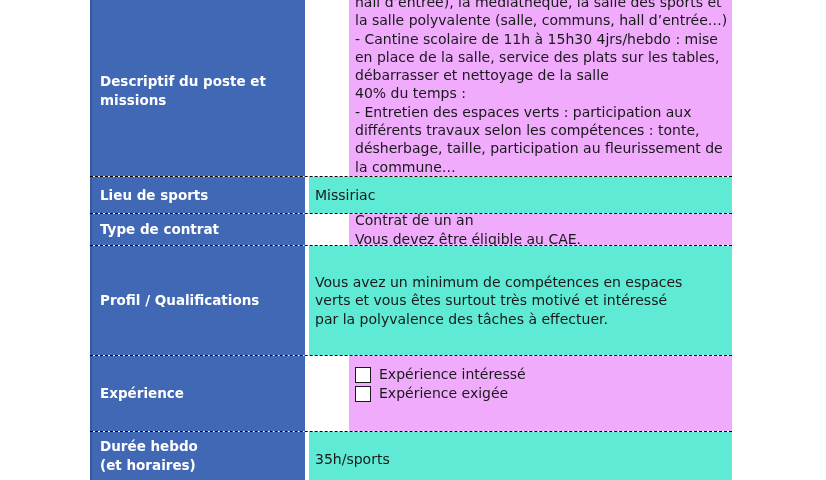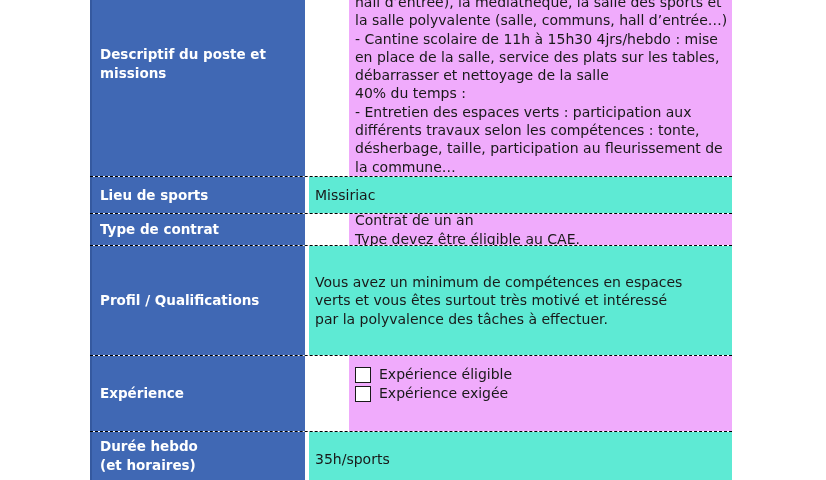--- a/index.html
+++ b/index.html
@@ -56,21 +56,21 @@
     line-height: 18.3px;
     color: #191919;
     overflow: hidden;
   }
   .value-cell.gray { background: #5eead4; }
   .value-cell.white { background: #f0abfc; margin-left: 40px; }
   .value-text { white-space: pre; }
 
   
   .row-descriptif { height: 176px; }
-  .row-descriptif .label-cell { align-items: flex-start; padding-top: 45px; }
+  .row-descriptif .label-cell { align-items: flex-start; padding-top: 72px; }
   .row-descriptif .value-text { margin-top: -7px; }
 
   .row-lieu { height: 37px; }
   .row-lieu .value-cell { display: flex; flex-direction: column; justify-content: center; }
 
   .row-contrat { height: 32px; }
   .row-contrat .value-cell { display: flex; flex-direction: column; justify-content: center; }
 
   .row-profil { height: 110px; }
   .row-profil .value-cell { display: flex; flex-direction: column; justify-content: center; }
@@ -133,41 +133,41 @@
     <div class="value-cell gray">
       <div class="value-text">Missiriac</div>
     </div>
   </div>
 
   <div class="row row-contrat">
     <div class="label-cell">Type de contrat</div>
     <div class="gap"></div>
     <div class="value-cell white">
       <div class="value-text">Contrat de un an
-Type devez être éligible au CAE.</div>
+Vous devez être éligible au CAE.</div>
     </div>
   </div>
 
   <div class="row row-profil">
     <div class="label-cell">Profil / Qualifications</div>
     <div class="gap"></div>
     <div class="value-cell gray">
       <div class="value-text">Vous avez un minimum de compétences en espaces
 verts et vous êtes surtout très motivé et intéressé
 par la polyvalence des tâches à effectuer.</div>
     </div>
   </div>
 
   <div class="row row-experience">
     <div class="label-cell">Expérience</div>
     <div class="gap"></div>
     <div class="value-cell white">
       <div class="option-line">
         <span class="checkbox"></span>
-        <span class="option-label">Expérience éligible</span>
+        <span class="option-label">Expérience intéressé</span>
       </div>
       <div class="option-line">
         <span class="checkbox"></span>
         <span class="option-label">Expérience exigée</span>
       </div>
     </div>
   </div>
 
   <div class="row row-duree">
     <div class="label-cell">Durée hebdo

